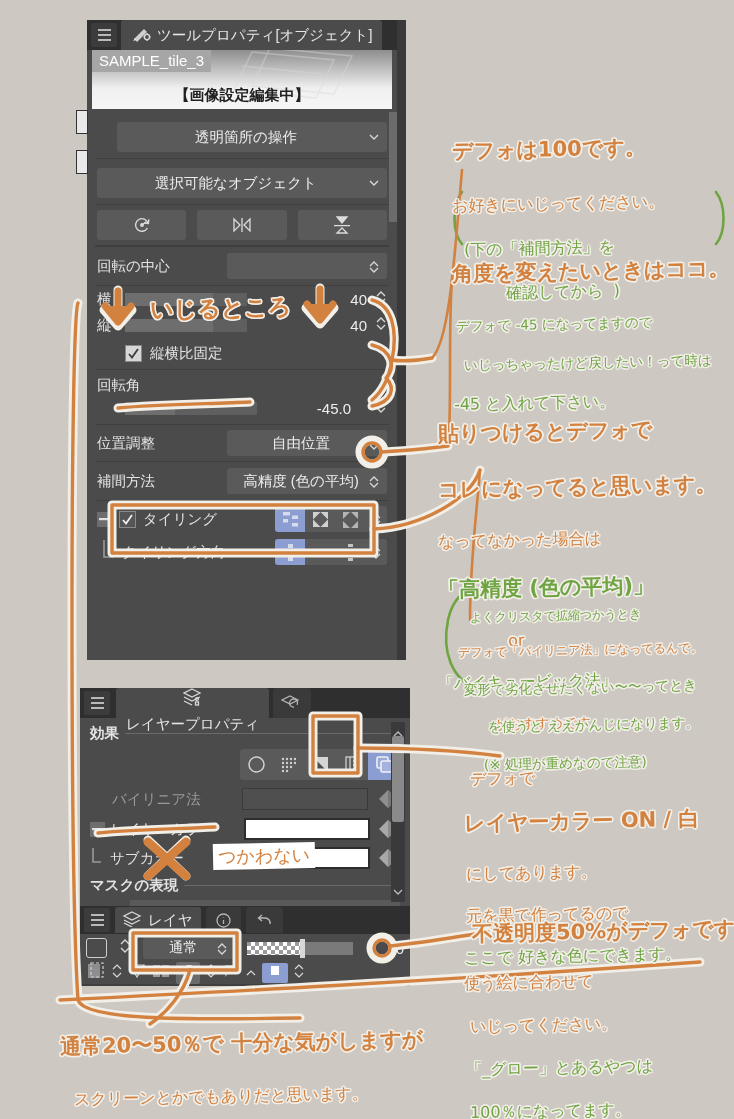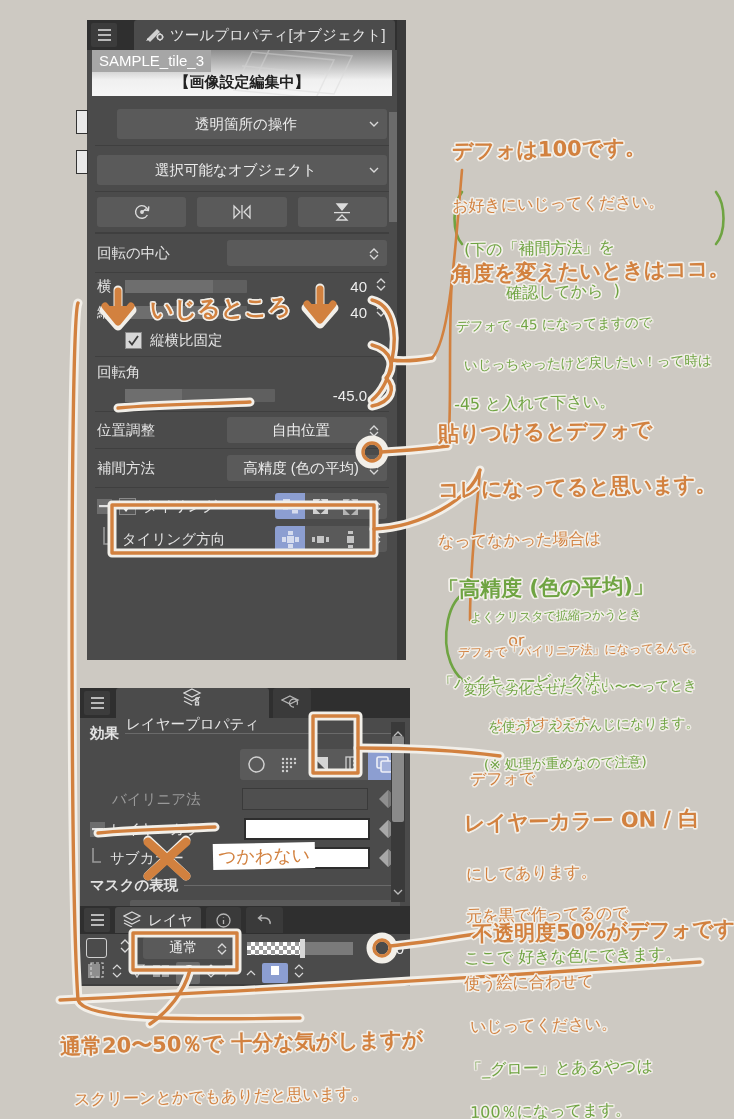--- a/index.html
+++ b/index.html
@@ -88,36 +88,36 @@
 <div class="stage">
 
   <div class="panel" style="left:87px; top:20px; width:310px; height:640px;">
 
     <div class="titlebar">
       <div class="hamb">
           <i></i>
           <i></i>
           <i></i>
         </div>
-      <div class="tab" style="margin-left:17px;">
+      <div class="tab" style="margin-left:4px;">
         <span style="display:inline-block;width:20px;">
           <svg width="20" height="16" viewBox="0 0 20 16">
               <g stroke="#d9d9d9" stroke-width="1.4" fill="none">
             <path d="M3 13 L13 3 L16 6 L6 16 Z" fill="#cfcfcf" stroke="none"></path>
             <path d="M2 15 L5 14 L4 12 Z" fill="#e6e6e6" stroke="none"></path>
             <circle cx="16" cy="11" r="2.6"></circle>
                 <path d="M16 7v1.6M16 13.4V15M12.5 11h1.6M17.9 11h1.6"></path>
           </g>
             </svg>
         </span>
         <span>ツールプロパティ[オブジェクト]</span>
       </div>
     </div>
 
-    <div style="height:46px;margin:0 5px;background:linear-gradient(180deg,#8e8e8e,#f0f0f0 65%,#f6f6f6);position:relative;overflow:hidden;">
+    <div style="height:59px;margin:0 5px;background:linear-gradient(180deg,#8e8e8e,#f0f0f0 65%,#f6f6f6);position:relative;overflow:hidden;">
       <svg width="300" height="57" style="position:absolute;right:-10px;top:-4px;opacity:.45">
         <g stroke="#d8d8d8" stroke-width="1.5" fill="none">
           <path d="M150 6 L232 14 L214 52 L132 44 Z"></path>
           <path d="M168 2 L250 10 L232 48 L150 40 Z"></path>
           <path d="M140 20 L222 28"></path>
         </g>
       </svg>
       <div style="position:absolute;left:0;top:0;background:#a6a6a6;color:#fff;font-size:15px;padding:2px 7px 3px;">
         <span>SAMPLE_tile_3</span>
       </div>
@@ -245,21 +245,21 @@
               <path d="M2 7 L5 10.5 L11 2" stroke="#3c3c3c" stroke-width="1.8" fill="none"></path>
             </svg>
         </span>
         <span class="lbl">縦横比固定</span>
       </div>
     </div>
     <div style="height:1px;background:#3f3f3f;margin:0 8px;"></div>
 
     <div style="padding:4px 10px 6px;">
       <div class="lbl" style="margin:2px 0 4px;">回転角</div>
-      <div style="display:flex;align-items:center;gap:8px;">
+      <div style="display:flex;align-items:center;gap:24px;">
         <div class="slider" style="width:150px;margin-left:28px;">
           <div class="fill" style="width:38%;"></div>
         </div>
         <div class="spacer"></div>
         <span class="numv" style="width:52px;">-45.0</span>
         <span>
           <svg width="12" height="15" viewBox="0 0 12 15">
               <g stroke="#d8d8d8" stroke-width="1.3" fill="none">
             <path d="M2 6 L6 2 L10 6"></path>
                 <path d="M2 9 L6 13 L10 9"></path>

